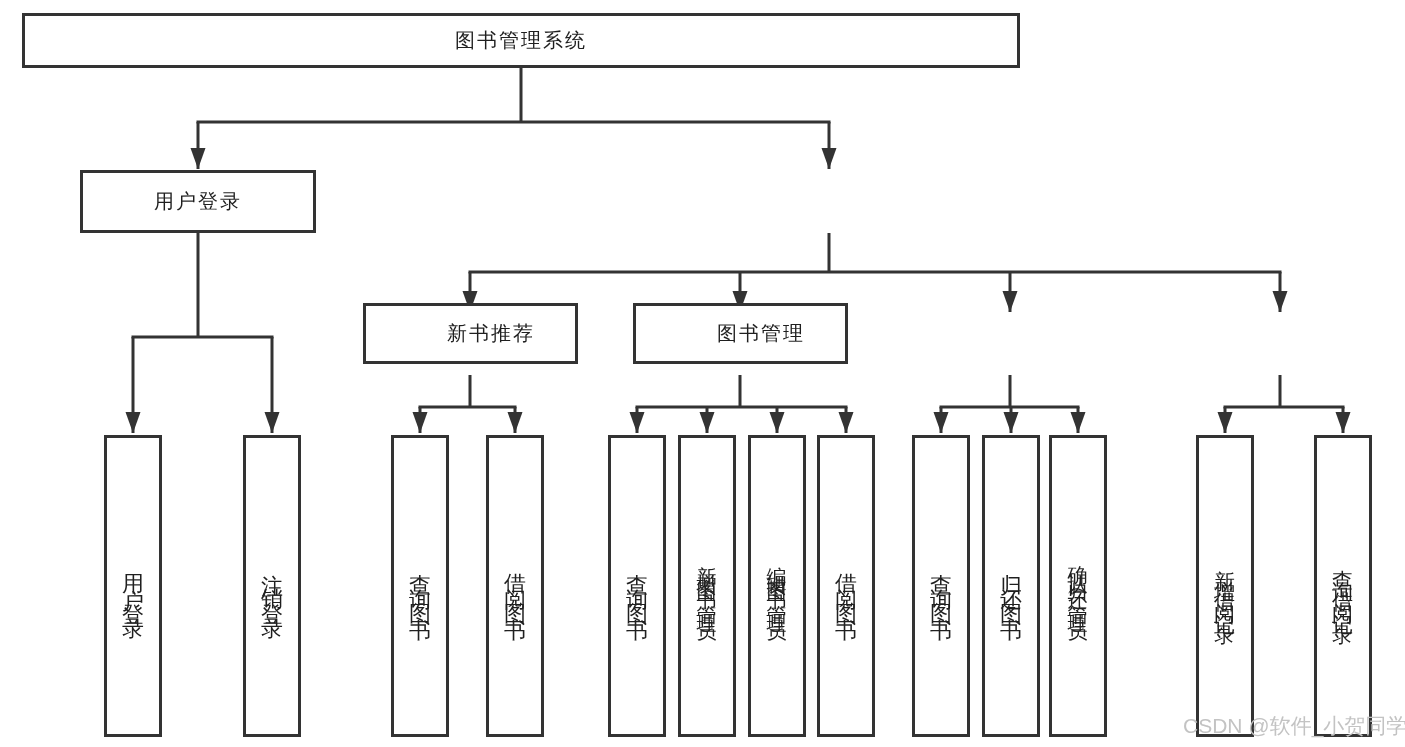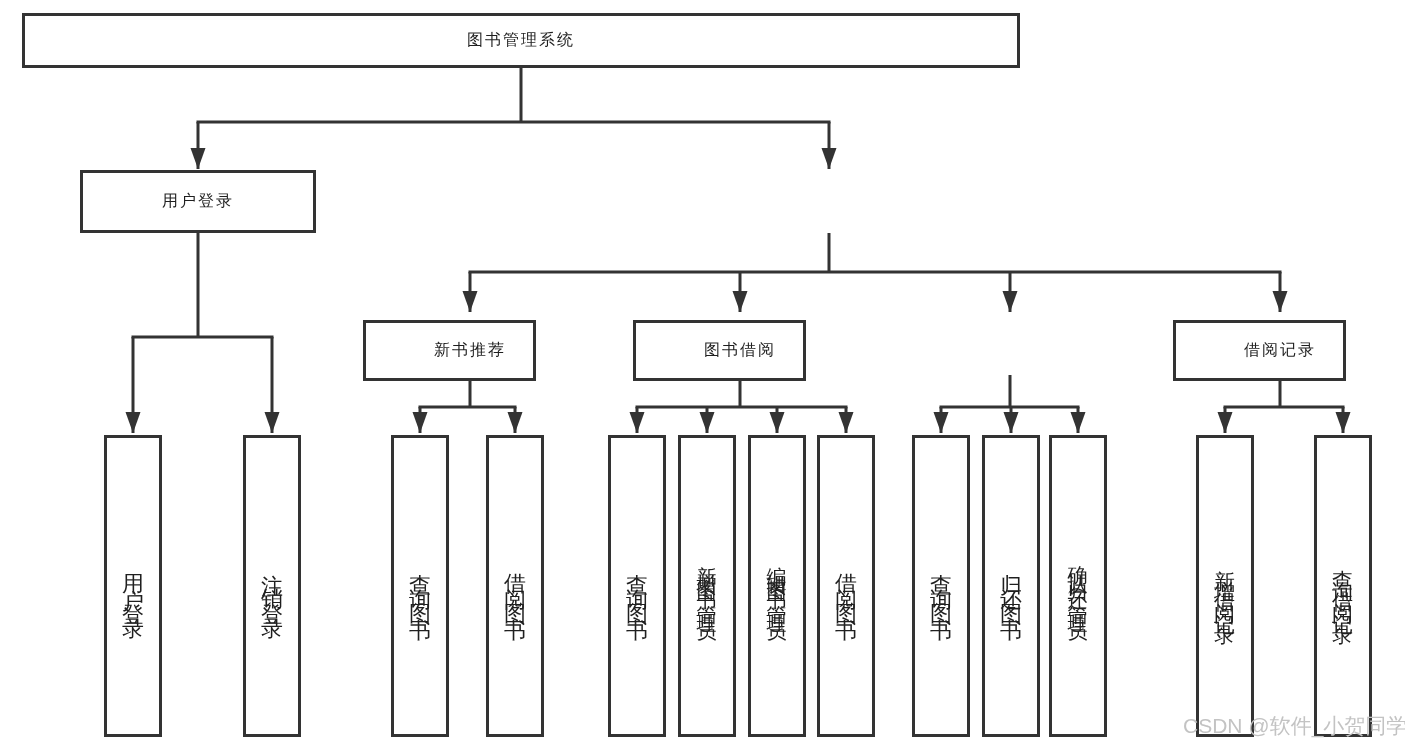--- a/index.html
+++ b/index.html
@@ -25,27 +25,27 @@
     position: absolute;
     box-sizing: border-box;
     border: 3px solid #333333;
     background: #ffffff;
     display: flex;
     align-items: center;
     justify-content: center;
     color: #1f1f1f;
   }
   .h-label {
-    font-size: 16px;
+    font-size: 20px;
     letter-spacing: 2px;
     white-space: nowrap;
   }
   .root-box   { left: 22px;  top: 13px;  width: 998px; height: 55px; }
   .lvl2-box   { top: 170px; height: 63px; width: 236px; }
-  .lvl3-box   { top: 320px; height: 61px; width: 173px; padding-left: 41px; }
+  .lvl3-box   { top: 303px; height: 61px; width: 215px; padding-left: 41px; }
   .leaf       { top: 435px; height: 302px; width: 58px; }
   .vtext {
     writing-mode: vertical-lr;
     text-orientation: mixed;
     font-size: 22px;
     letter-spacing: 15px;
     line-height: 1;
     white-space: nowrap;
   }
   .vtext.med  { font-size: 21px; letter-spacing: 11px; }
@@ -113,24 +113,21 @@
   </div>
 
   <div class="box lvl2-box" style="left:80px">
     <span class="h-label">用户登录</span>
   </div>
 
   <div class="box lvl3-box" style="left:363px">
     <span class="h-label">新书推荐</span>
   </div>
   <div class="box lvl3-box" style="left:633px">
-    <span class="h-label">图书借阅</span>
-  </div>
-  <div class="box lvl3-box" style="left:1173px">
-    <span class="h-label">借阅记录</span>
+    <span class="h-label">图书管理</span>
   </div>
 
   <div class="box leaf" style="left:104px">
     <span class="vtext">用户登录</span>
   </div>
   <div class="box leaf" style="left:243px">
     <span class="vtext">注销登录</span>
   </div>
 
   <div class="box leaf" style="left:391px">

